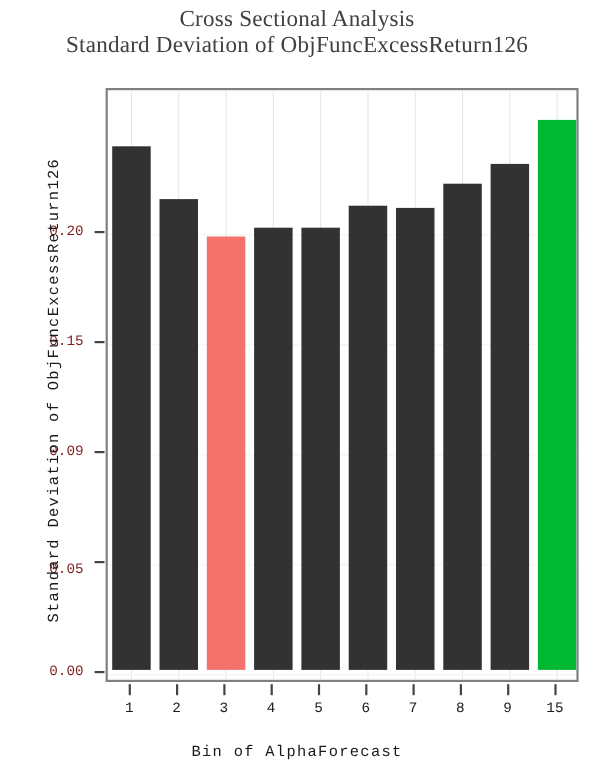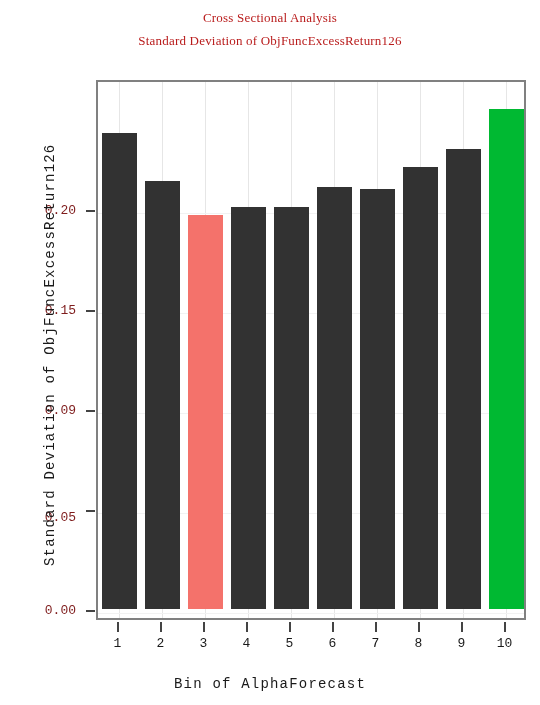--- a/index.html
+++ b/index.html
@@ -25,22 +25,22 @@
     position: absolute;
     left: 0;
     top: 6px;
     width: 540px;
     text-align: center;
     line-height: 23px;
   }
   .title-line {
     display: block;
     font-family: "Liberation Serif", serif;
-    font-size: 13px;
-    color: #b91c1c;
+    font-size: 21px;
+    color: #404040;
     letter-spacing: 0.2px;
   }
   
   #plot-panel {
     position: absolute;
     left: 96px;
     top: 80px;
     width: 430px;
     height: 540px;
     border: 2px solid #808080;
@@ -195,19 +195,19 @@
       <div class="xtick-label" style="left: 264.5px; top: 636px; width: 50px;">5</div>
       <div class="xtick-mark" style="left: 331.5px; top: 622px;"></div>
       <div class="xtick-label" style="left: 307.5px; top: 636px; width: 50px;">6</div>
       <div class="xtick-mark" style="left: 374.5px; top: 622px;"></div>
       <div class="xtick-label" style="left: 350.5px; top: 636px; width: 50px;">7</div>
       <div class="xtick-mark" style="left: 417.5px; top: 622px;"></div>
       <div class="xtick-label" style="left: 393.5px; top: 636px; width: 50px;">8</div>
       <div class="xtick-mark" style="left: 460.5px; top: 622px;"></div>
       <div class="xtick-label" style="left: 436.5px; top: 636px; width: 50px;">9</div>
       <div class="xtick-mark" style="left: 503.5px; top: 622px;"></div>
-      <div class="xtick-label" style="left: 479.5px; top: 636px; width: 50px;">10</div>
+      <div class="xtick-label" style="left: 479.5px; top: 636px; width: 50px;">15</div>
     </div>
 
   <div id="ylabel">Standard Deviation of ObjFuncExcessReturn126</div>
   <div id="xlabel">Bin of AlphaForecast</div>
 
 </div>
 
 </body></html>

